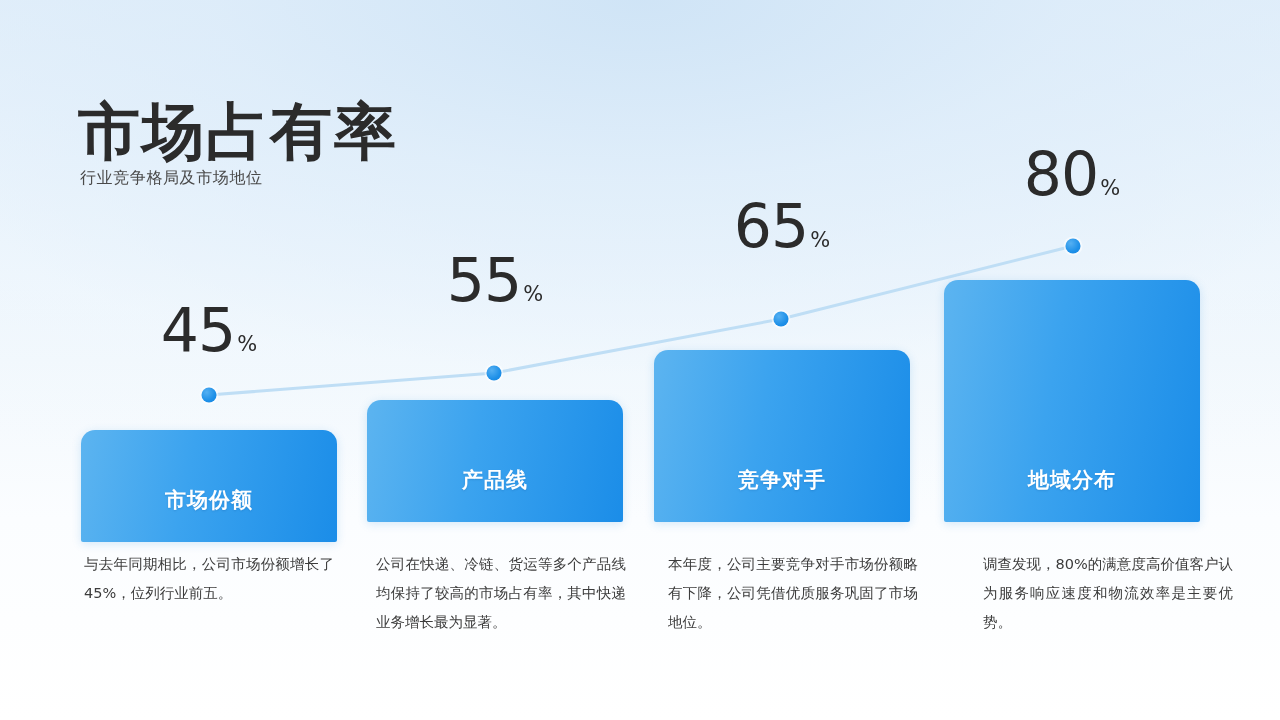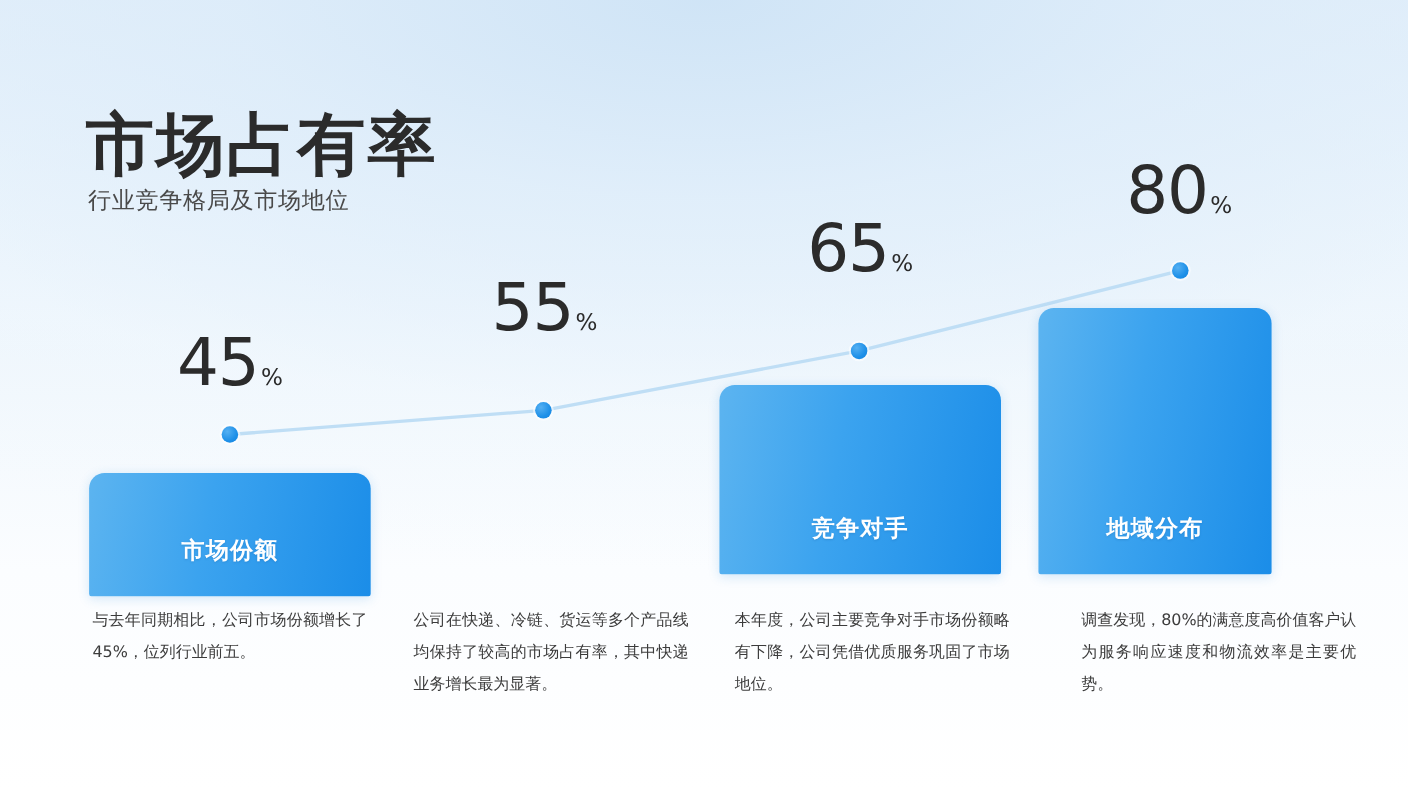--- a/index.html
+++ b/index.html
@@ -19,21 +19,21 @@
   
   #title {
     position:absolute; left:78px; top:84px;
     font-size:62px; line-height:1.04; font-weight:bold;
     color:#2b2b2b; letter-spacing:2px;
     font-family:"DejaVu Sans","Liberation Sans",sans-serif;
     margin-top:16px;
   }
   #subtitle {
     position:absolute; left:80px; top:168px;
-    font-size:21px; color:#4a4a4a; letter-spacing:0.6px;
+    font-size:16px; color:#4a4a4a; letter-spacing:0.6px;
     font-family:"DejaVu Sans","Liberation Sans",sans-serif;
   }
   
   #chart { position:absolute; left:0; top:0; width:1280px; height:720px; }
   .val {
     position:absolute; transform:translate(-50%,0);
     color:#2b2b2b; white-space:nowrap;
     font-family:"DejaVu Sans","Liberation Sans",sans-serif;
   }
   .val .num { font-size:60px; font-weight:400; line-height:1; letter-spacing:-1px; }
@@ -92,24 +92,27 @@
     </div>
 
     <div class="dot" style="left:209px; top:395px;"></div>
     <div class="dot" style="left:494px; top:373px;"></div>
     <div class="dot" style="left:781px; top:319px;"></div>
     <div class="dot" style="left:1073px; top:246px;"></div>
 
     <div class="bar" style="left:81px;  top:430px; width:256px; height:112px;">
       <div class="bar-label">市场份额</div>
     </div>
+    <div class="bar" style="left:367px; top:400px; width:256px; height:122px;">
+      <div class="bar-label">产品线</div>
+    </div>
     <div class="bar" style="left:654px; top:350px; width:256px; height:172px;">
       <div class="bar-label">竞争对手</div>
     </div>
-    <div class="bar" style="left:944px; top:280px; width:212px; height:242px;">
+    <div class="bar" style="left:944px; top:280px; width:256px; height:242px;">
       <div class="bar-label">地域分布</div>
     </div>
 
     <div class="desc" style="left:84px;  width:250px;">与去年同期相比，公司市场份额增长了45%，位列行业前五。</div>
     <div class="desc" style="left:376px; width:250px;">公司在快递、冷链、货运等多个产品线均保持了较高的市场占有率，其中快递业务增长最为显著。</div>
     <div class="desc" style="left:668px; width:250px;">本年度，公司主要竞争对手市场份额略有下降，公司凭借优质服务巩固了市场地位。</div>
     <div class="desc" style="left:958px; width:250px;margin-left:25px;">调查发现，80%的满意度高价值客户认为服务响应速度和物流效率是主要优势。</div>
 
   </div>
 </div>

